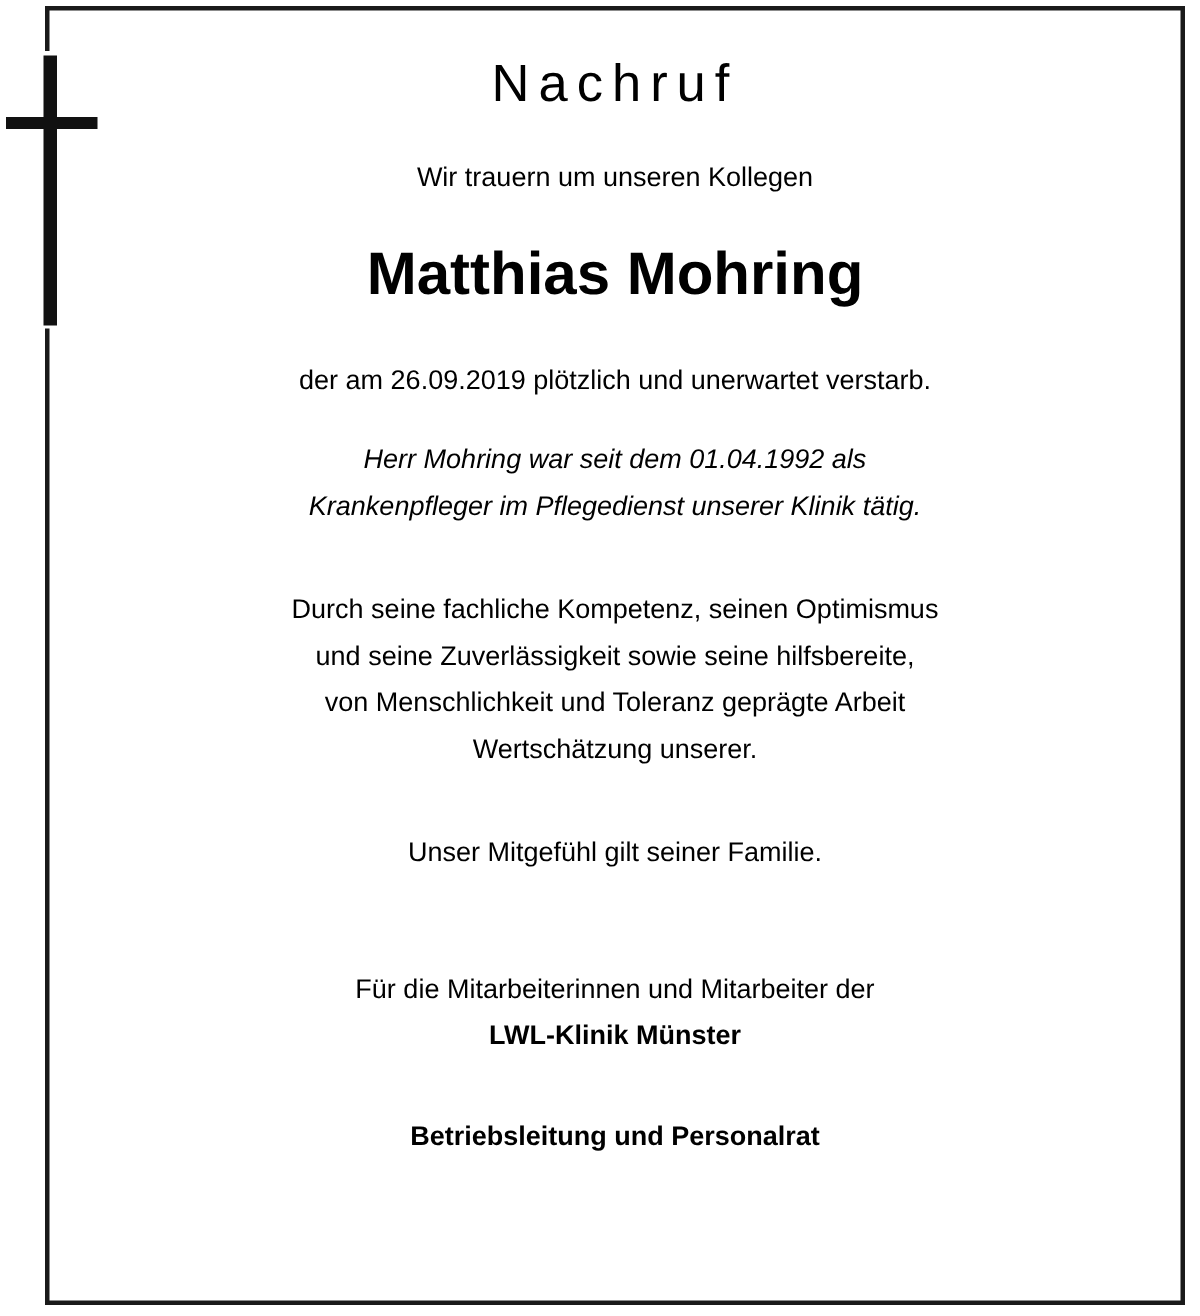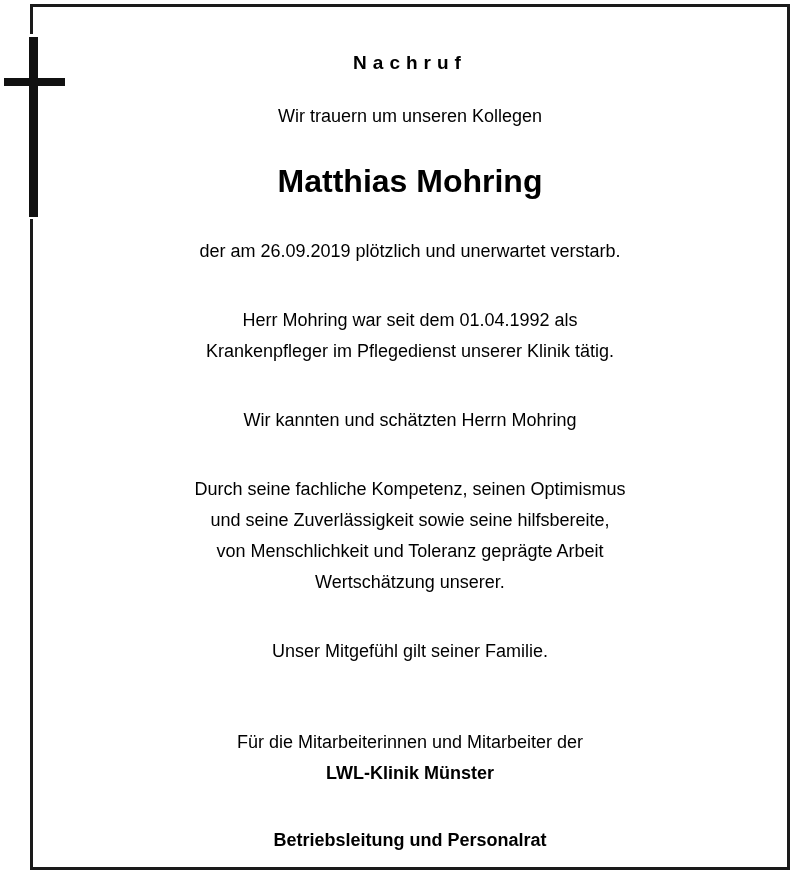--- a/index.html
+++ b/index.html
@@ -65,51 +65,51 @@
   #notice-content {
     position: absolute;
     left: 40px;
     top: 0;
     width: 740px;
     height: 877px;
     text-align: center;
   }
 
   .heading-nachruf {
-    margin: 16px;
+    margin: 0;
     padding-top: 37px;
-    font-size: 19px;
-    font-weight: bold;
+    font-size: 35px;
+    font-weight: normal;
     letter-spacing: 6px;
     line-height: 1.1;
   }
 
   .line {
     margin: 0;
     font-size: 18px;
     font-weight: normal;
     line-height: 31px;
     white-space: nowrap;
   }
 
   .line-bold { font-weight: bold; }
 
   .deceased-name {
     margin: 0;
-    font-size: 32px;
+    font-size: 40px;
     font-weight: bold;
     line-height: 46px;
     white-space: nowrap;
   }
 
   
   .blk-mourn   { margin-top: 27px; }
   .blk-name    { margin-top: 26px; }
   .blk-date    { margin-top: 32px; }
-  .blk-tenure  { margin-top: 38px; }
+  .blk-tenure  { margin-top: 22px; font-style: italic; }
   .blk-esteem  { margin-top: 38px; }
   .blk-tribute { margin-top: 38px; }
   .blk-sympathy{ margin-top: 38px; }
   .blk-sign    { margin-top: 60px; }
   .blk-board   { margin-top: 36px; }
 </style>
 </head>
 <body>
 
 <div id="obituary-notice">
@@ -140,21 +140,20 @@
     <div class="blk-date">
       <div class="line">der am 26.09.2019 plötzlich und unerwartet verstarb.</div>
     </div>
 
     <div class="blk-tenure">
       <div class="line">Herr Mohring war seit dem 01.04.1992 als</div>
       <div class="line">Krankenpfleger im Pflegedienst unserer Klinik tätig.</div>
     </div>
 
     <div class="blk-esteem">
-      <div class="line">Wir kannten und schätzten Herrn Mohring</div>
     </div>
 
     <div class="blk-tribute">
       <div class="line">Durch seine fachliche Kompetenz, seinen Optimismus</div>
       <div class="line">und seine Zuverlässigkeit sowie seine hilfsbereite,</div>
       <div class="line">von Menschlichkeit und Toleranz geprägte Arbeit</div>
       <div class="line">Wertschätzung unserer.</div>
     </div>
 
     <div class="blk-sympathy">

